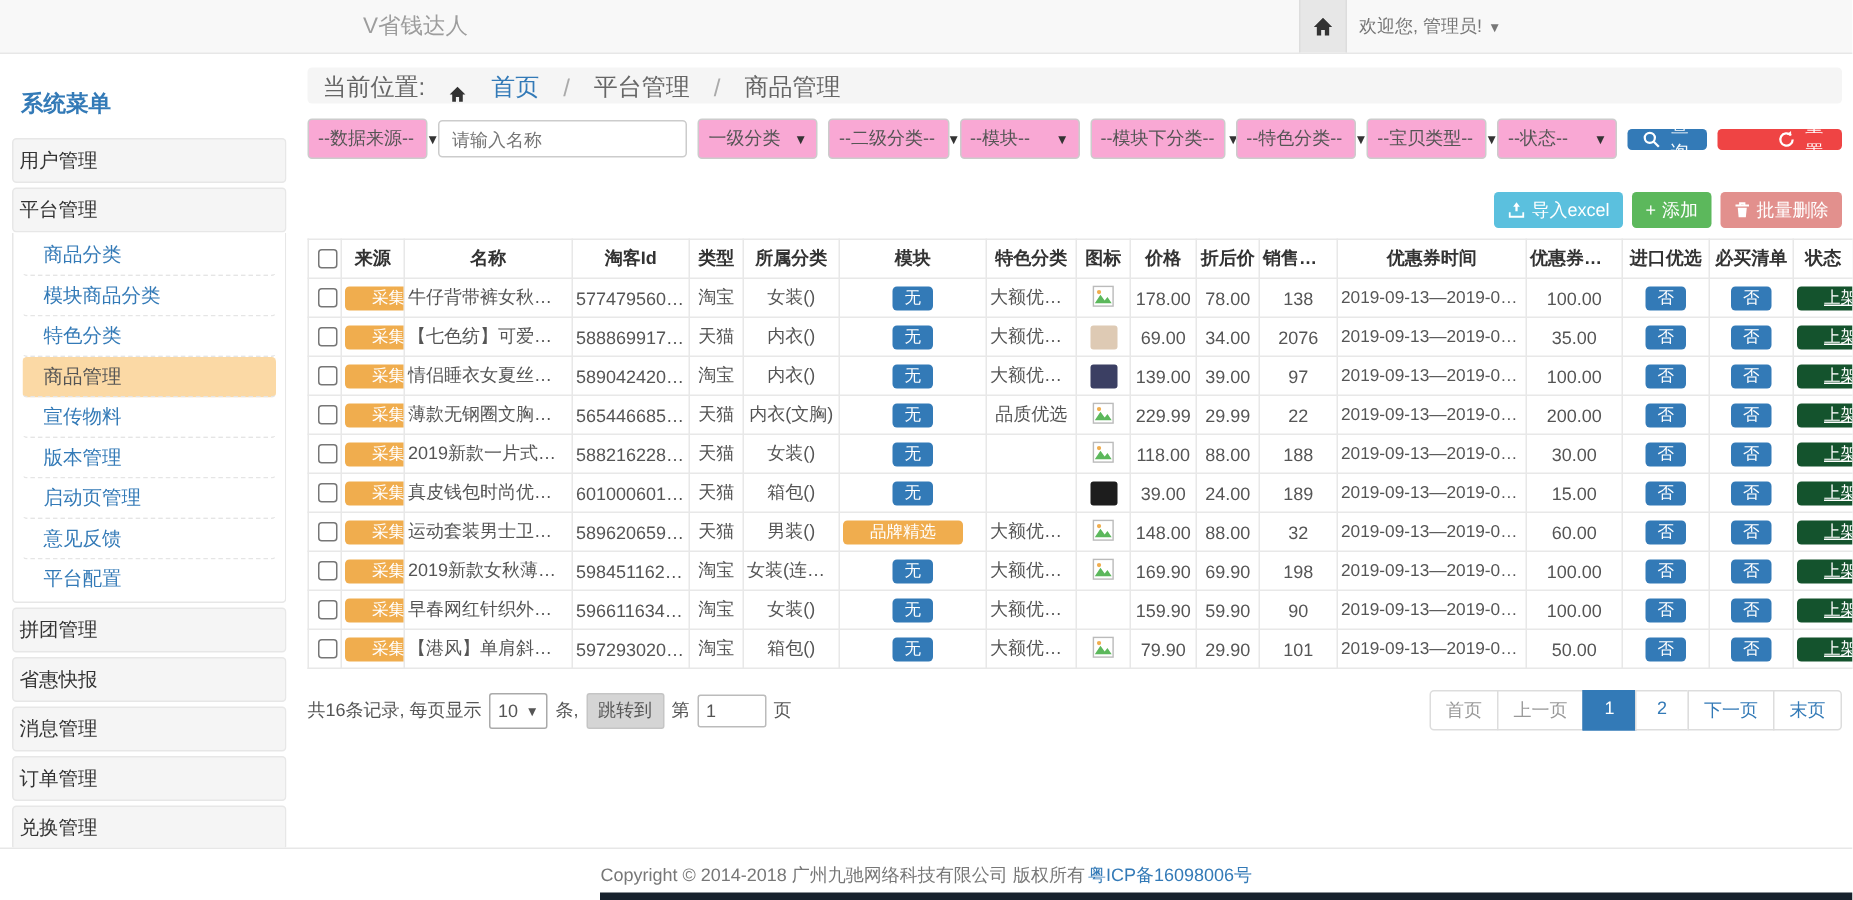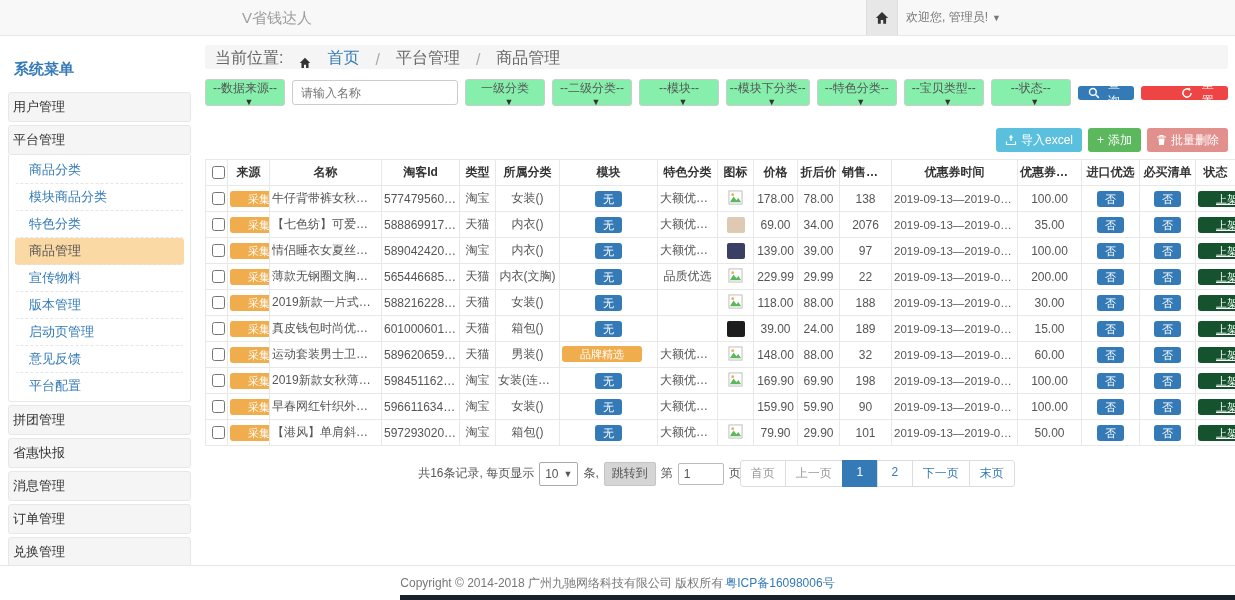--- a/index.html
+++ b/index.html
@@ -23,21 +23,21 @@
   .subitem{height:26px;line-height:26px;padding-left:14px;color:#337ab7;font-size:13px;border-bottom:1px dashed #e5e5e5;cursor:pointer;border-radius:3px;}
   .subitem:last-child{border-bottom:none;}
   .subitem.active{background:#fbd9a5;color:#555;}
   
   .main{position:absolute;left:205px;top:45px;width:1023px;}
   .breadcrumb{height:24px;background:#f5f5f5;border-radius:3px;display:flex;align-items:flex-end;padding:0 10px;font-size:16px;color:#666;gap:16px;}
   .breadcrumb .link{color:#337ab7;cursor:pointer;}
   .breadcrumb .sep{color:#aaa;}
   
   .filters{display:flex;gap:7px;margin-top:10px;align-items:center;flex-wrap:nowrap;}
-  .f-select{height:25px;border:1px solid #ccc;border-radius:3px;background:#86efac;display:flex;align-items:center;justify-content:space-between;padding:0 6px;min-width:66px;color:#555;cursor:pointer;white-space:nowrap;flex-direction:column;}
+  .f-select{height:25px;border:1px solid #ccc;border-radius:3px;background:#f9a8d4;display:flex;align-items:center;justify-content:space-between;padding:0 6px;min-width:66px;color:#555;cursor:pointer;white-space:nowrap;}
   .f-select .caret{font-size:9px;color:#333;margin-left:8px;}
   .f-input{height:23px;width:148px;border:1px solid #ccc;border-radius:3px;padding:0 8px;font-size:12px;color:#555;font-family:inherit;}
   .btn{display:inline-flex;align-items:center;gap:4px;border:none;border-radius:3px;color:#fff;font-size:12px;padding:0 10px;height:14px;cursor:pointer;font-family:inherit;}
   .btn-query{background:#337ab7;}
   .btn-reset{background:#ef4444;padding-left:40px;}
   
   .toolbar{display:flex;justify-content:flex-end;gap:6px;margin-top:22px;}
   .btn-sm{height:24px;padding:0 9px;}
   .btn-import{background:#5bc0de;}
   .btn-add{background:#5cb85c;}
@@ -47,21 +47,21 @@
   th,td{border:1px solid #e8e8e8;text-align:center;height:25px;padding:0 2px;font-size:12px;overflow:hidden;white-space:nowrap;text-overflow:ellipsis;color:#555;}
   th{color:#333;font-weight:bold;background:#fff;}
   .c-time{font-size:11.5px;}
   .tag{display:inline-block;border-radius:3px;color:#fff;font-size:11px;padding:2px 18px;line-height:12px;}
   .tag-orange{background:#f0ad4e;}
   .tag-blue{background:#337ab7;padding:2px 8px;cursor:pointer;}
   .tag-green{background:#14532d;cursor:pointer;text-decoration:underline;}
   .thumb{width:18px;height:16px;display:inline-block;border-radius:2px;vertical-align:middle;}
   .module-cell .mtext{margin-left:2px;color:#555;}
   
-  .pagerow{display:flex;justify-content:center;align-items:center;margin-top:14px;}
+  .pagerow{display:flex;justify-content:space-between;align-items:center;margin-top:14px;}
   .pageleft{display:flex;align-items:center;gap:5px;color:#555;}
   .pp-select{height:22px;border:1px solid #aaa;border-radius:2px;background:#fff;display:flex;align-items:center;padding:0 5px;gap:5px;cursor:pointer;}
   .pp-select .caret{font-size:9px;}
   .jump-btn{background:#d5d5d5;border:1px solid #c5c5c5;border-radius:2px;height:22px;display:inline-flex;align-items:center;padding:0 7px;color:#555;cursor:pointer;}
   .jump-input{width:34px;height:20px;border:1px solid #bbb;border-radius:2px;text-align:left;padding:0 5px;font-size:12px;font-family:inherit;color:#555;}
   .pager{display:flex;}
   .pager .pbtn{min-width:14px;padding:4px 10px;border:1px solid #ddd;margin-left:-1px;background:#fff;color:#337ab7;cursor:pointer;text-align:center;}
   .pager .pbtn.disabled{color:#999;cursor:default;}
   .pager .pbtn.active{background:#337ab7;border-color:#337ab7;color:#fff;}
   .pager .pbtn:first-child{border-radius:3px 0 0 3px;}

